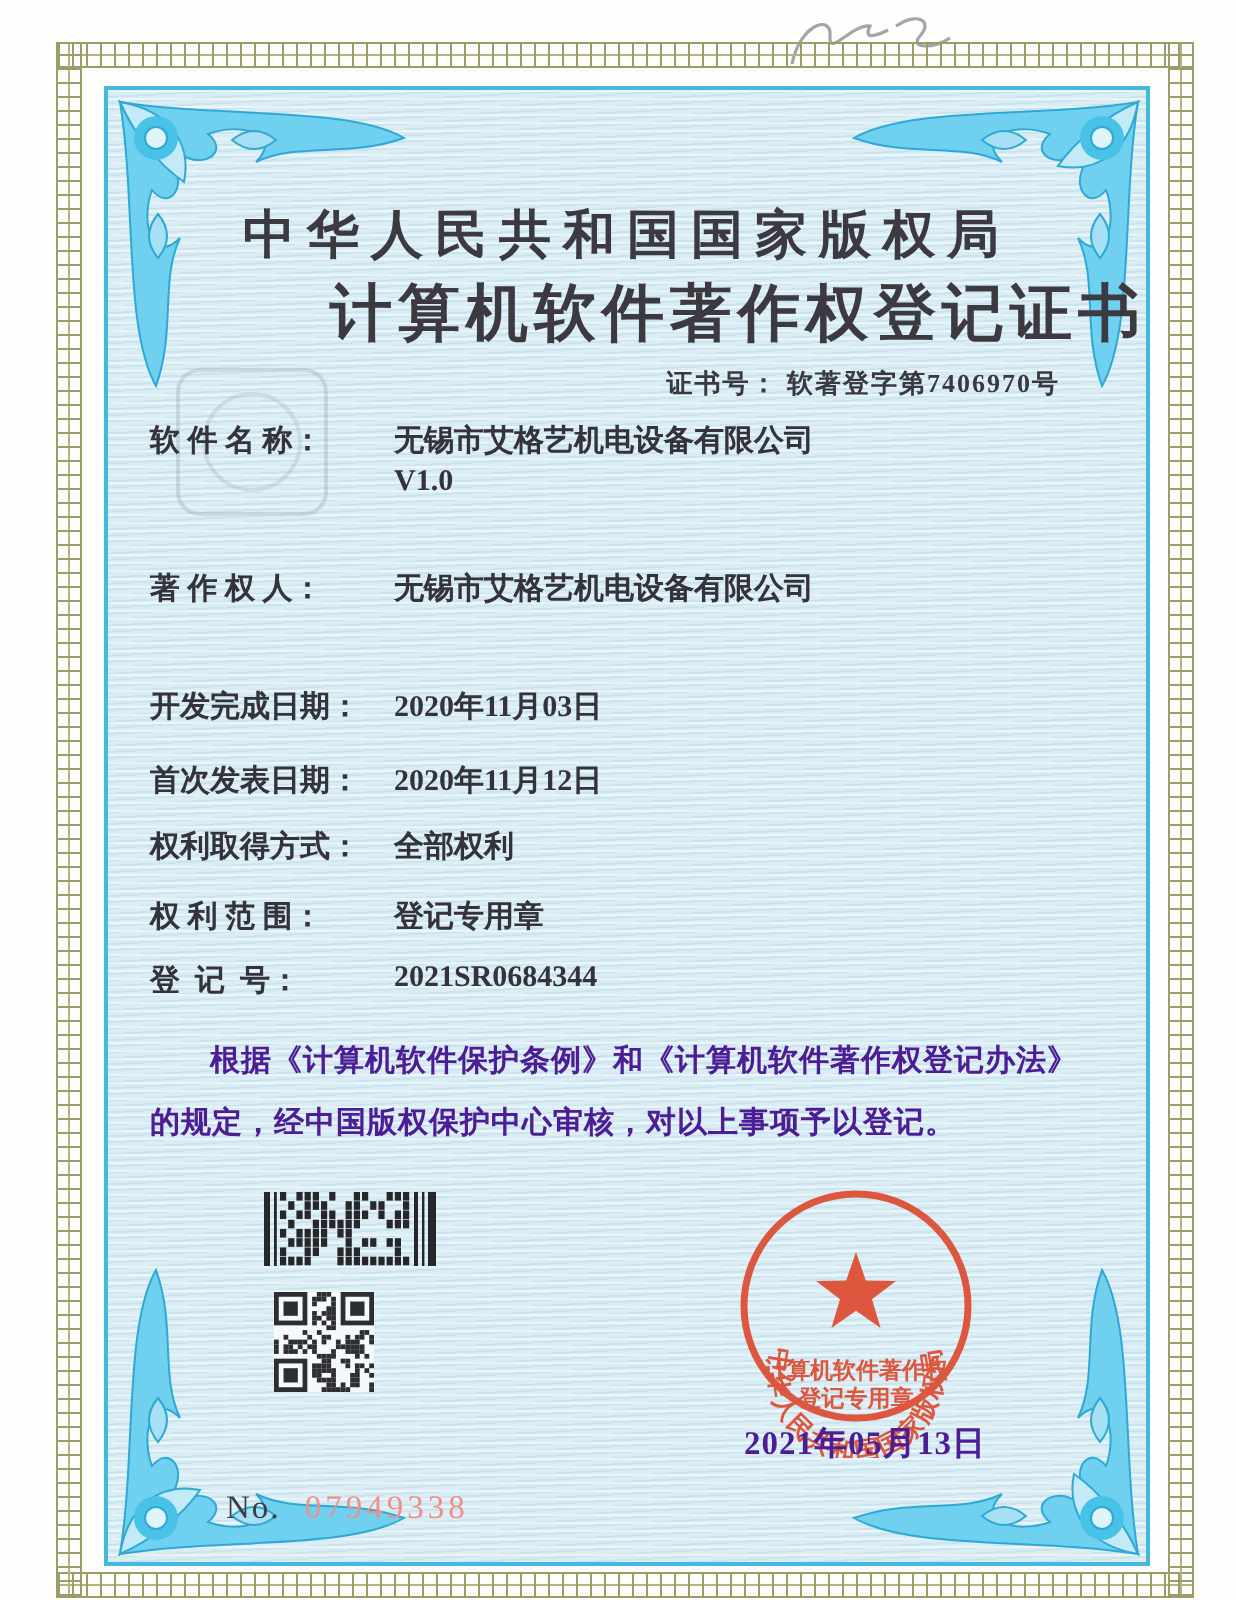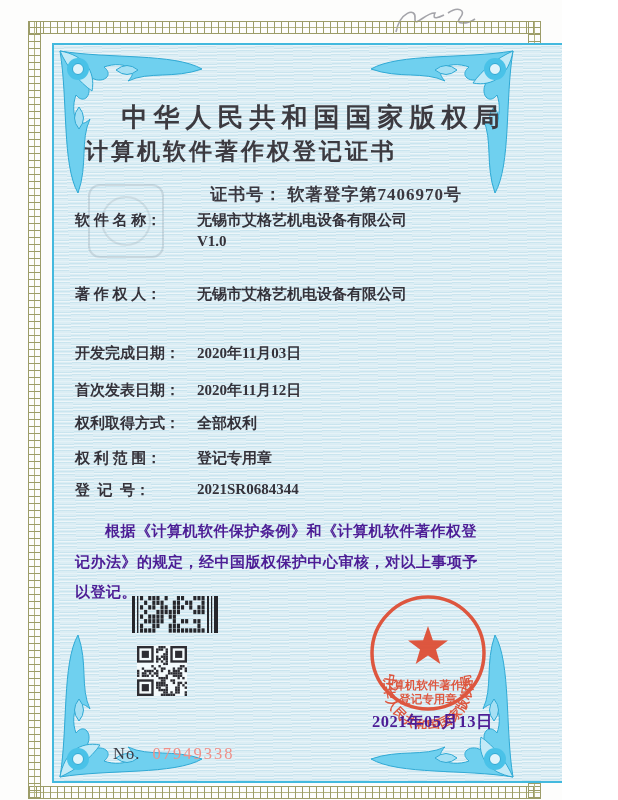--- a/index.html
+++ b/index.html
@@ -1,17 +1,17 @@
 <!DOCTYPE html>
 <html><head>
 <meta charset="utf-8">
 <style>
   html,body{margin:0;padding:0;background:#ffffff;}
   .page{
-    position:relative;width:562px;height:800px;overflow:hidden;
+    position:relative;width:618px;height:800px;overflow:hidden;
     background:#fdfdfc;
     font-family:"Liberation Serif","DejaVu Serif",serif;
     color:#34323a;
   }
   
   .mb{position:absolute;box-sizing:border-box;border:1px solid #9c9c68;}
   .mh{height:13px;left:28px;right:21px;
     background-image:
       repeating-linear-gradient(90deg,#9c9c68 0 1px,transparent 1px 7px),
       repeating-linear-gradient(180deg,transparent 0 5px,#b4b482 5px 6px,transparent 6px 11px);}
@@ -33,23 +33,23 @@
       repeating-linear-gradient(177deg,rgba(110,185,212,.16) 0 1px,transparent 1px 3px);}
   
   .corner{position:absolute;width:150px;height:150px;pointer-events:none;}
   .c-tl{left:54px;top:45px;}
   .c-tr{right:43px;top:45px;transform:rotate(90deg);}
   .c-br{right:43px;bottom:17px;transform:rotate(180deg);}
   .c-bl{left:54px;bottom:17px;transform:rotate(270deg);}
   
   .authority{position:absolute;left:54px;width:519px;top:100px;text-align:center;
     font-size:26px;font-weight:700;letter-spacing:6px;color:#3c3a40;}
-  .cert-title{position:absolute;left:54px;width:519px;top:136px;text-align:left;
-    font-size:23px;font-weight:700;letter-spacing:3px;color:#3c3a40;padding-left:31px;}
-  .cert-no{position:absolute;right:100px;top:183px;font-size:17px;font-weight:700;
+  .cert-title{position:absolute;left:54px;width:519px;top:136px;text-align:right;
+    font-size:31px;font-weight:700;letter-spacing:3px;color:#3c3a40;}
+  .cert-no{position:absolute;right:88px;top:183px;font-size:13px;font-weight:700;
     letter-spacing:1px;color:#3a3840;}
   .row{position:absolute;left:0;width:100%;font-size:15px;font-weight:700;}
   .row .lbl{position:absolute;left:75px;white-space:pre;}
   .row .val{position:absolute;left:197px;white-space:pre;}
   .r1{top:211px;} .r1b{top:233px;} .r2{top:285px;} .r3{top:344px;}
   .r4{top:381px;} .r5{top:414px;} .r6{top:449px;} .r7{top:481px;}
   .statement{position:absolute;left:75px;right:70px;top:516px;font-size:15px;
     font-weight:600;line-height:30.5px;text-indent:2em;letter-spacing:.5px;color:#4c1d95;}
   
   .emboss{position:absolute;left:88px;top:184px;width:72px;height:70px;

